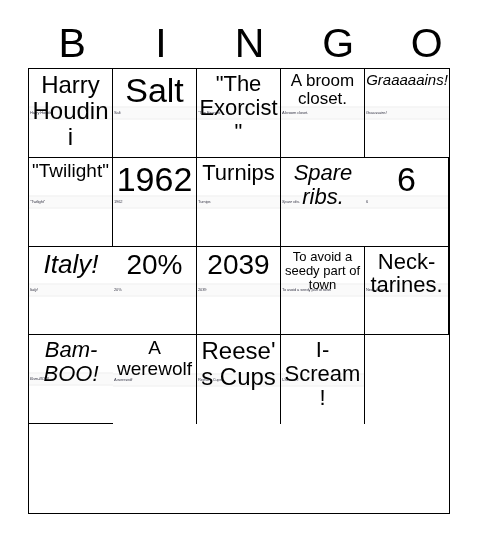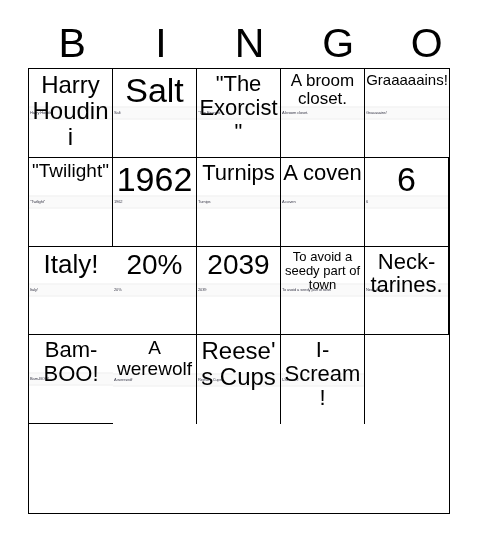--- a/index.html
+++ b/index.html
@@ -51,21 +51,21 @@
     grid-template-rows: repeat(5, 1fr);
   }
   .bingo-cell {
     position: relative;
     box-sizing: border-box;
     border-right: 1px solid #000000;
     border-bottom: 1px solid #000000;
     overflow: hidden;
     background: #ffffff;
   }
-  .bingo-cell.col-last { border-right: none; }
+  .bingo-cell.col-last { border-right: none; font-style: italic; }
   .bingo-cell.row-last { border-bottom: none; }
 
   
   .cell-band {
     position: absolute;
     left: 0;
     right: 0;
     top: 50%;
     transform: translateY(-50%);
     height: 13px;
@@ -160,26 +160,26 @@
   <div class="bingo-cell">
     <div class="cell-band"></div>
     <div class="cell-microtext">1962</div>
     <div class="cell-maintext fs-34">1962</div>
   </div>
   <div class="bingo-cell">
     <div class="cell-band"></div>
     <div class="cell-microtext">Turnips</div>
     <div class="cell-maintext fs-22">Turnips</div>
   </div>
-
-  <div class="bingo-cell">
-    <div class="cell-band"></div>
-    <div class="cell-microtext">A coven</div>
-    <div class="cell-maintext fs-22">A coven</div>
-  </div>
+  <div class="bingo-cell col-last">
+    <div class="cell-band"></div>
+    <div class="cell-microtext">Spare ribs.</div>
+    <div class="cell-maintext fs-22">Spare ribs.</div>
+  </div>
+
   <div class="bingo-cell">
     <div class="cell-band"></div>
     <div class="cell-microtext">6</div>
     <div class="cell-maintext fs-34">6</div>
   </div>
   <div class="bingo-cell col-last">
     <div class="cell-band"></div>
     <div class="cell-microtext">Italy!</div>
     <div class="cell-maintext fs-26">Italy!</div>
   </div>

